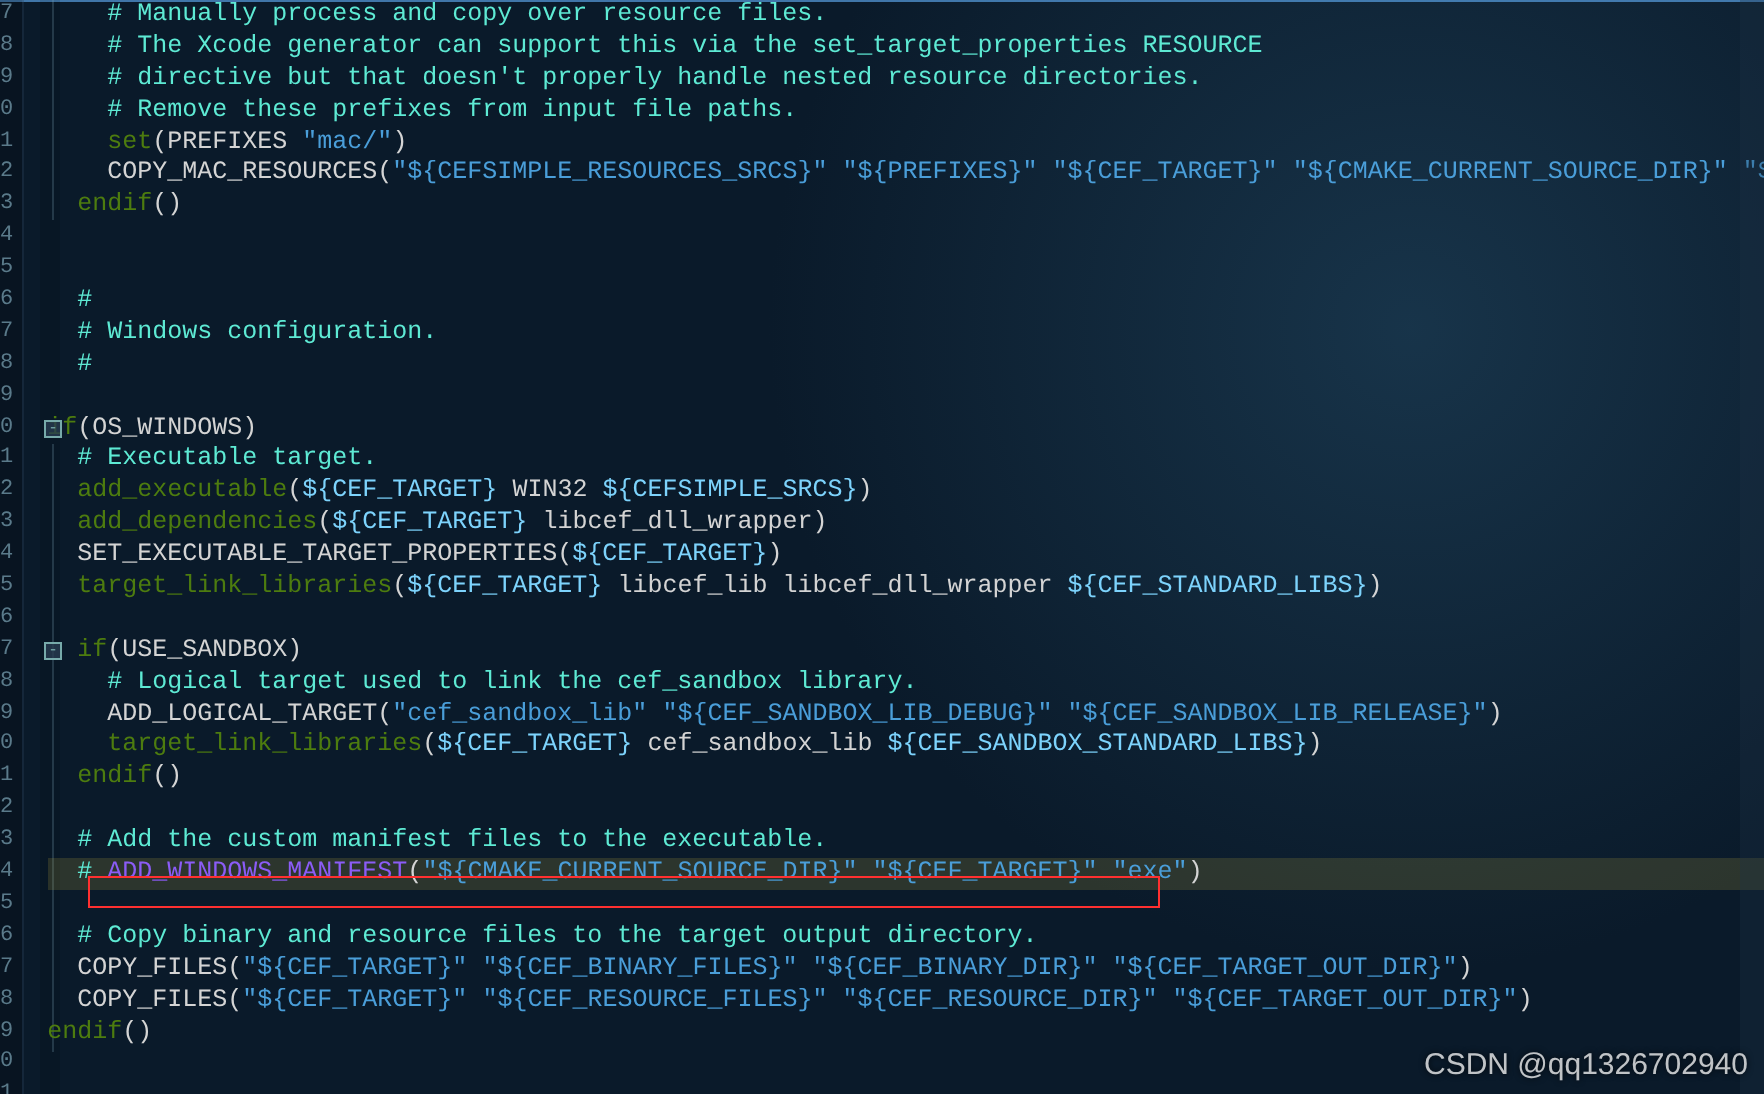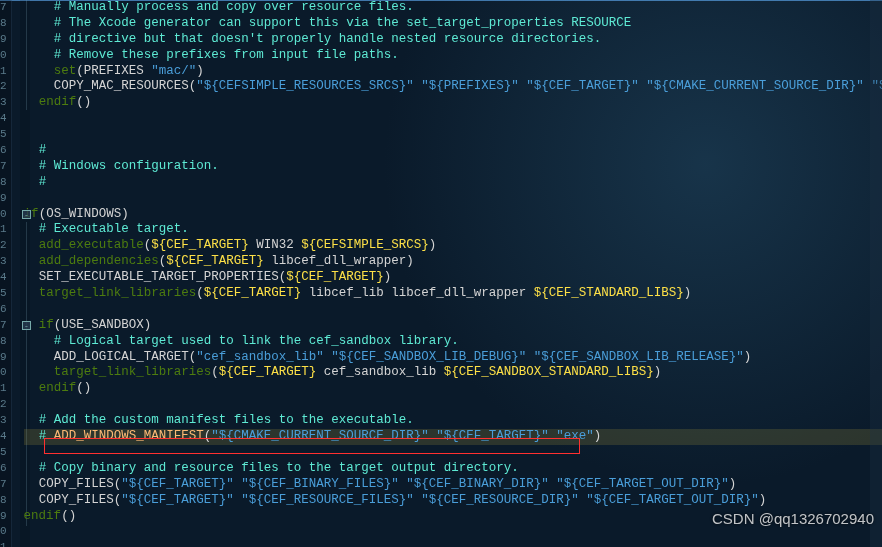--- a/index.html
+++ b/index.html
@@ -37,22 +37,22 @@
   white-space: pre;
 }
 .code-line {
   height: 15.9px;
   line-height: 15.9px;
   position: relative;
 }
 .c-comment { color: #5eead4; }
 .c-func { color: #4d7c0f; }
 .c-string { color: #4a9ed9; }
-.c-var { color: #fde047; }
-.c-keyword { color: #fdba74; }
+.c-var { color: #7dd3fc; }
+.c-keyword { color: #8b5cf6; }
 .c-paren { color: #d4d4d4; }
 .c-plain { color: #d4d4d4; }
 .highlight-line {
   background: rgba(200,180,60,0.18);
 }
 .red-box {
   border: 1.5px solid #ff3030;
   position: absolute;
   left: 44px;
   top: 438px;
@@ -77,21 +77,21 @@
   border: 1px solid #7aa;
   color: #7aa;
   font-size: 8px;
   line-height: 7px;
   text-align: center;
   cursor: pointer;
 }
 .watermark {
   position: absolute;
   right: 8px;
-  bottom: 20px;
+  bottom: 6px;
   color: rgba(255,255,255,0.75);
   font-family: Arial, sans-serif;
   font-size: 15px;
   font-weight: 400;
   text-shadow: 0 0 3px rgba(0,0,0,0.8);
   pointer-events: none;
 }
 .scrollbar-v {
   position: absolute;
   right: 0;

